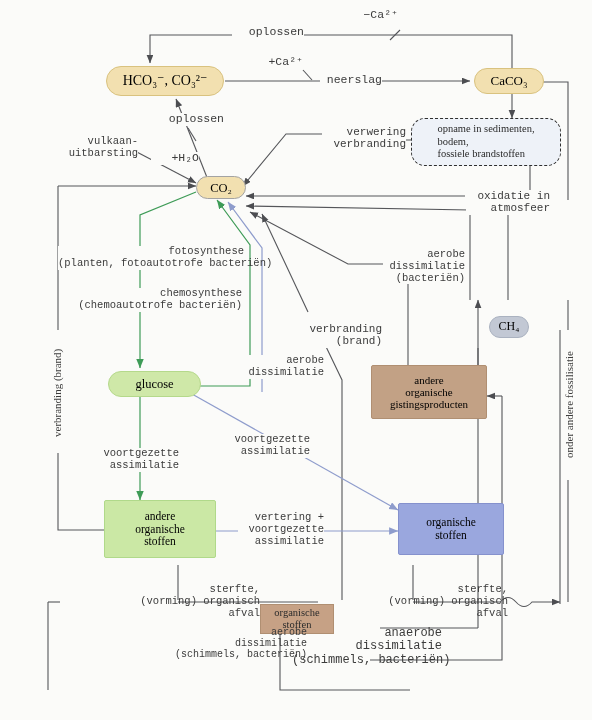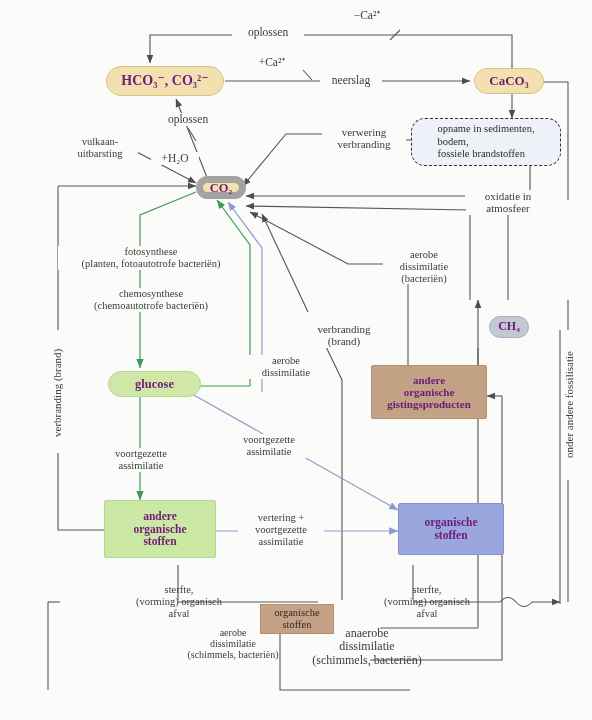--- a/index.html
+++ b/index.html
@@ -7,34 +7,34 @@
     width:592px;height:720px;
     background:#fbfbf9;
     font-family:"Liberation Serif","DejaVu Serif",serif;
     color:#3a3a3a;
     overflow:hidden;
     position:relative;
   }
   #diagram{position:absolute;left:0;top:0;width:592px;height:720px;}
   .lbl{
     position:absolute;
-    font-family:Liberation Serif, serif;
+    font-family:Liberation Mono, monospace;
     color:#3b3b3b;
-    text-align:center;
+    text-align:right;
     line-height:1.12;
     white-space:pre;
     pointer-events:none;
     background:#fbfbf9;
   }
   .node{
     position:absolute;
     display:flex;align-items:center;justify-content:center;
     text-align:center;
-    font-weight:bold;
-    color:#701a75;
+    font-weight:normal;
+    color:#000000;
     line-height:1.12;
     white-space:pre;
     box-sizing:border-box;
   }
   .pill{border-radius:999px;}
   .rrect{border-radius:2px;}
   .dashbox{
     position:absolute;
     border:1.6px dashed #2f2f2f;
     border-radius:14px;
@@ -160,21 +160,21 @@
 </svg>
 
 <div class="node pill" style="left:106px;top:66px;width:118px;height:30px;background:#f2e0b0;border:1px solid #d9c27f;font-size:14px;">
   <span>HCO₃⁻, CO₃²⁻</span>
 </div>
 
 <div class="node pill" style="left:474px;top:68px;width:70px;height:26px;background:#f2e0b0;border:1px solid #d9c27f;font-size:13px;">
   <span>CaCO₃</span>
 </div>
 
-<div class="node pill" style="left:196px;top:176px;width:50px;height:23px;background:#f2e0b0;border:7px solid #a3a3a3;font-size:12.5px;">
+<div class="node pill" style="left:196px;top:176px;width:50px;height:23px;background:#f2e0b0;border:1px solid #a3a3a3;font-size:12.5px;">
   <span>CO₂</span>
 </div>
 
 <div class="node pill" style="left:489px;top:316px;width:40px;height:22px;background:#c2c8d4;border:1px solid #aab2c0;font-size:12px;">
   <span>CH₄</span>
 </div>
 
 <div class="node pill" style="left:108px;top:371px;width:93px;height:26px;background:#cfe8a8;border:1px solid #b5d98b;font-size:12.5px;">
   <span>glucose</span>
 </div>

